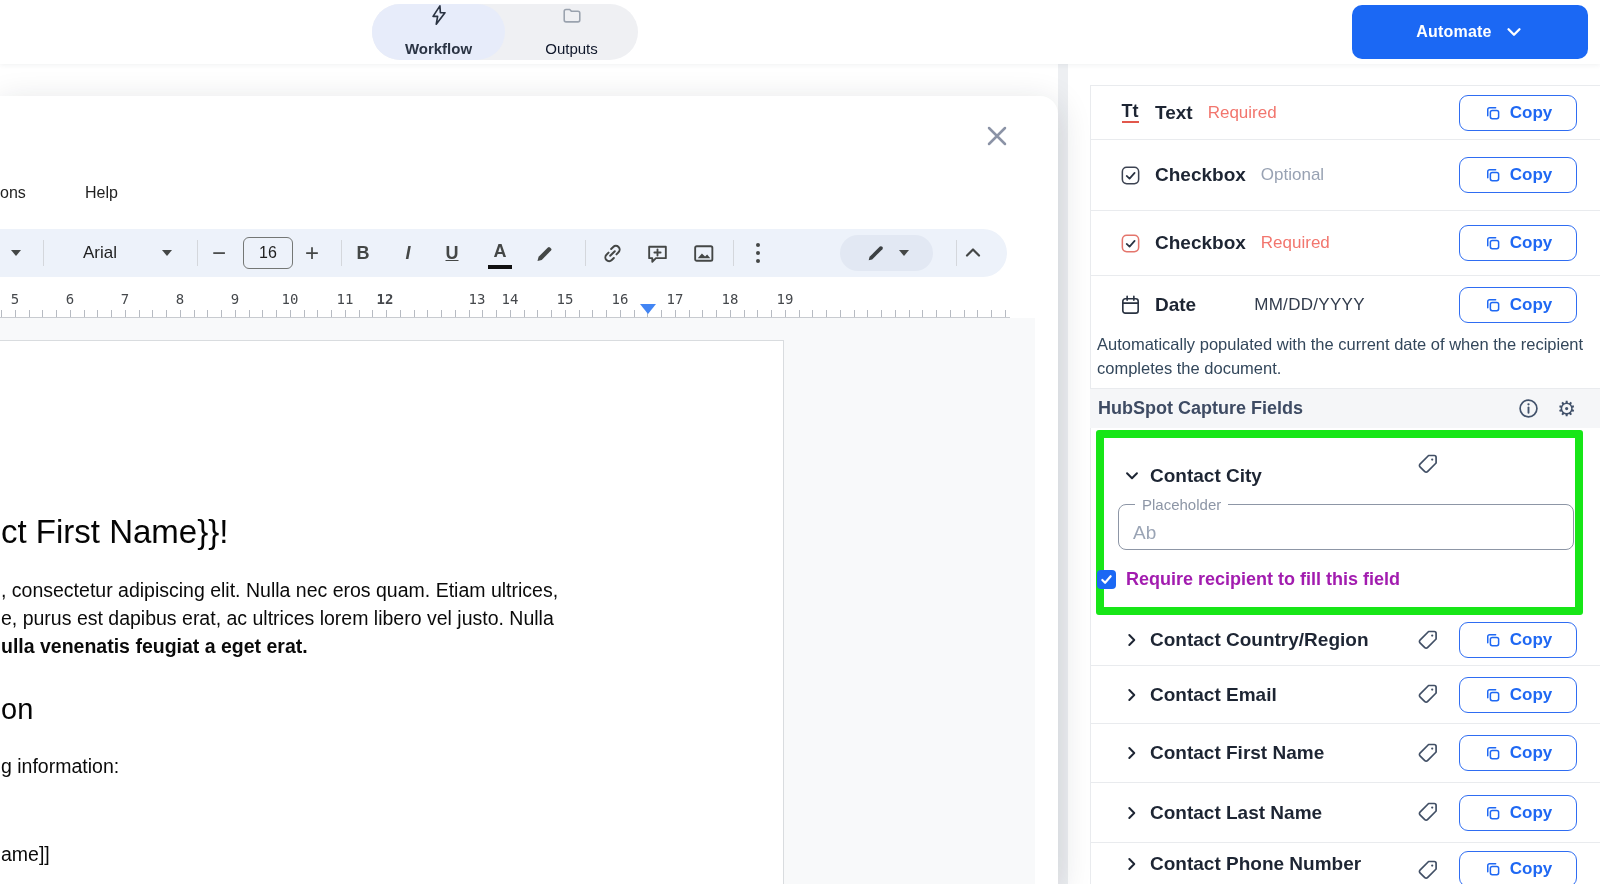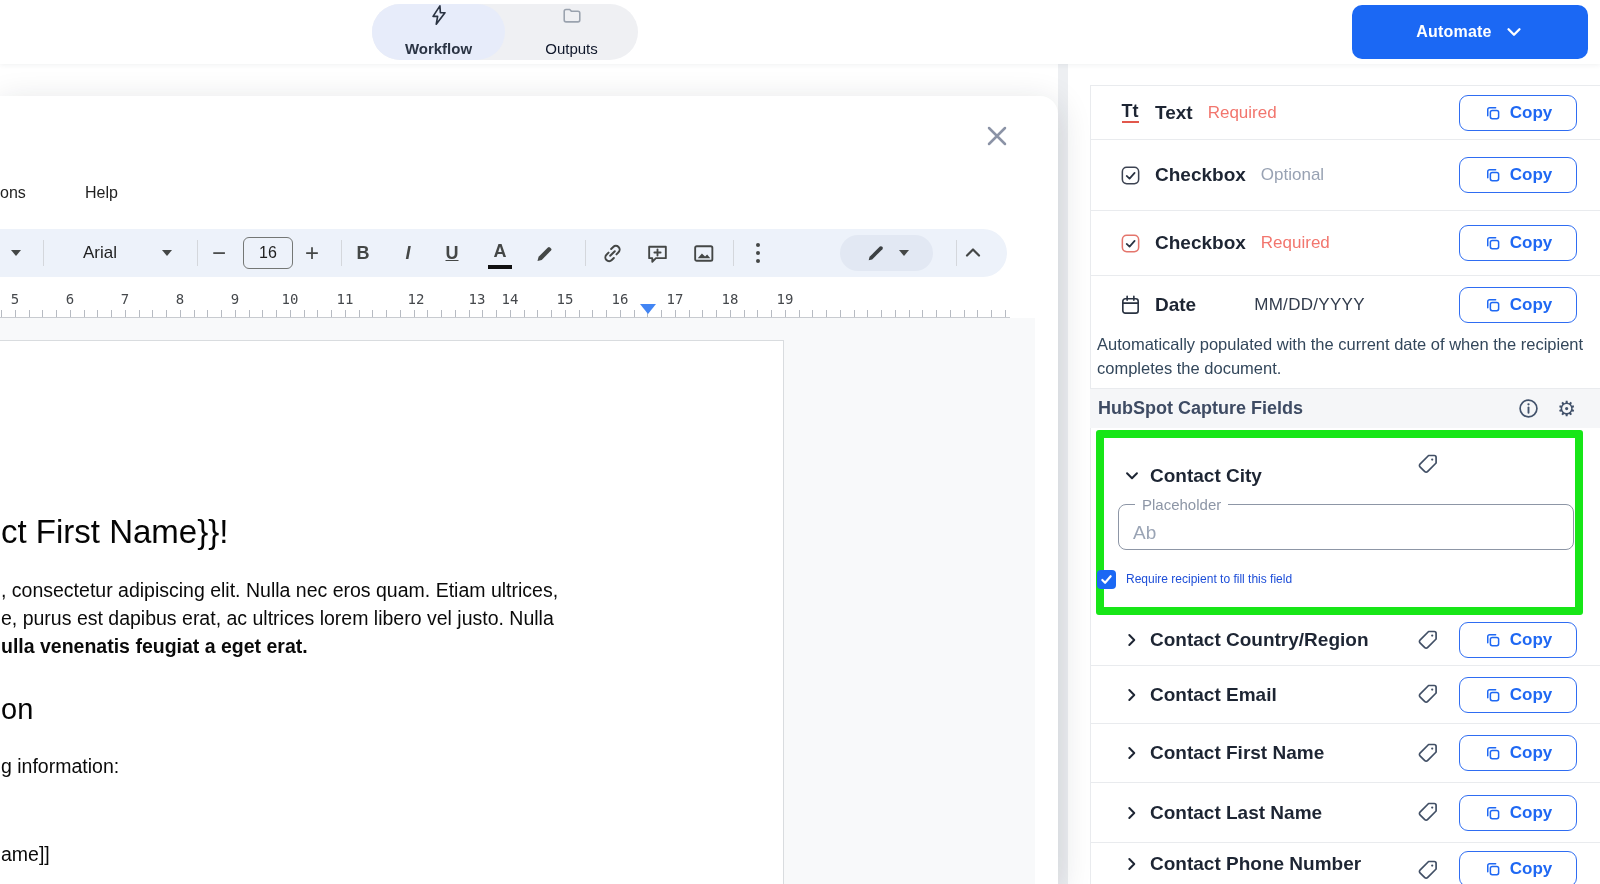--- a/index.html
+++ b/index.html
@@ -107,21 +107,21 @@
                  border:1.5px solid #8d96a6; border-radius:8px; z-index:9; }
   .ph-legend { margin-left:16px; padding:0 7px; font-size:15px; color:#8d96a6; }
   .ph-input { position:absolute; left:14px; top:9px; width:420px; border:none; outline:none;
               font-size:19px; color:#5b6575; background:transparent; font-family:"Liberation Sans",sans-serif; }
   .ph-input::placeholder { color:#9aa4b5; opacity:1; }
 
   .require-row { position:absolute; left:1097px; top:568px; height:22px; display:flex; align-items:center;
                  gap:10px; z-index:9; }
   .req-check { width:19px; height:19px; background:#1b68f4; border-radius:4px; display:flex;
                align-items:center; justify-content:center; cursor:pointer; }
-  .require-label { font-size:12px; font-weight:400; color:#1d4ed8; }
+  .require-label { font-size:18px; font-weight:700; color:#a21caf; }
 
   .caprow { position:absolute; left:1090px; width:510px; border-top:1px solid #e9ebee; display:flex;
             align-items:center; z-index:7; }
   .caprow.noline { border-top:none; }
   svg { display:block; }
 </style>
 </head>
 <body>
 
 <div id="app">
@@ -228,21 +228,21 @@
 
     <div class="ruler">
       <div id="ruler-numbers">
           <span class="ruler-num" style="left: 15px;">5</span>
           <span class="ruler-num" style="left: 70px;">6</span>
           <span class="ruler-num" style="left: 125px;">7</span>
           <span class="ruler-num" style="left: 180px;">8</span>
           <span class="ruler-num" style="left: 235px;">9</span>
           <span class="ruler-num" style="left: 290px;">10</span>
           <span class="ruler-num" style="left: 345px;">11</span>
-          <span class="ruler-num" style="left: 416px;">12</span>
+          <span class="ruler-num" style="left: 385px; font-weight: bold;">12</span>
           <span class="ruler-num" style="left: 477px;">13</span>
           <span class="ruler-num" style="left: 510px;">14</span>
           <span class="ruler-num" style="left: 565px;">15</span>
           <span class="ruler-num" style="left: 620px;">16</span>
           <span class="ruler-num" style="left: 675px;">17</span>
           <span class="ruler-num" style="left: 730px;">18</span>
           <span class="ruler-num" style="left: 785px;">19</span>
         </div>
       <div class="ruler-ticks"></div>
       <div class="ruler-marker"></div>

